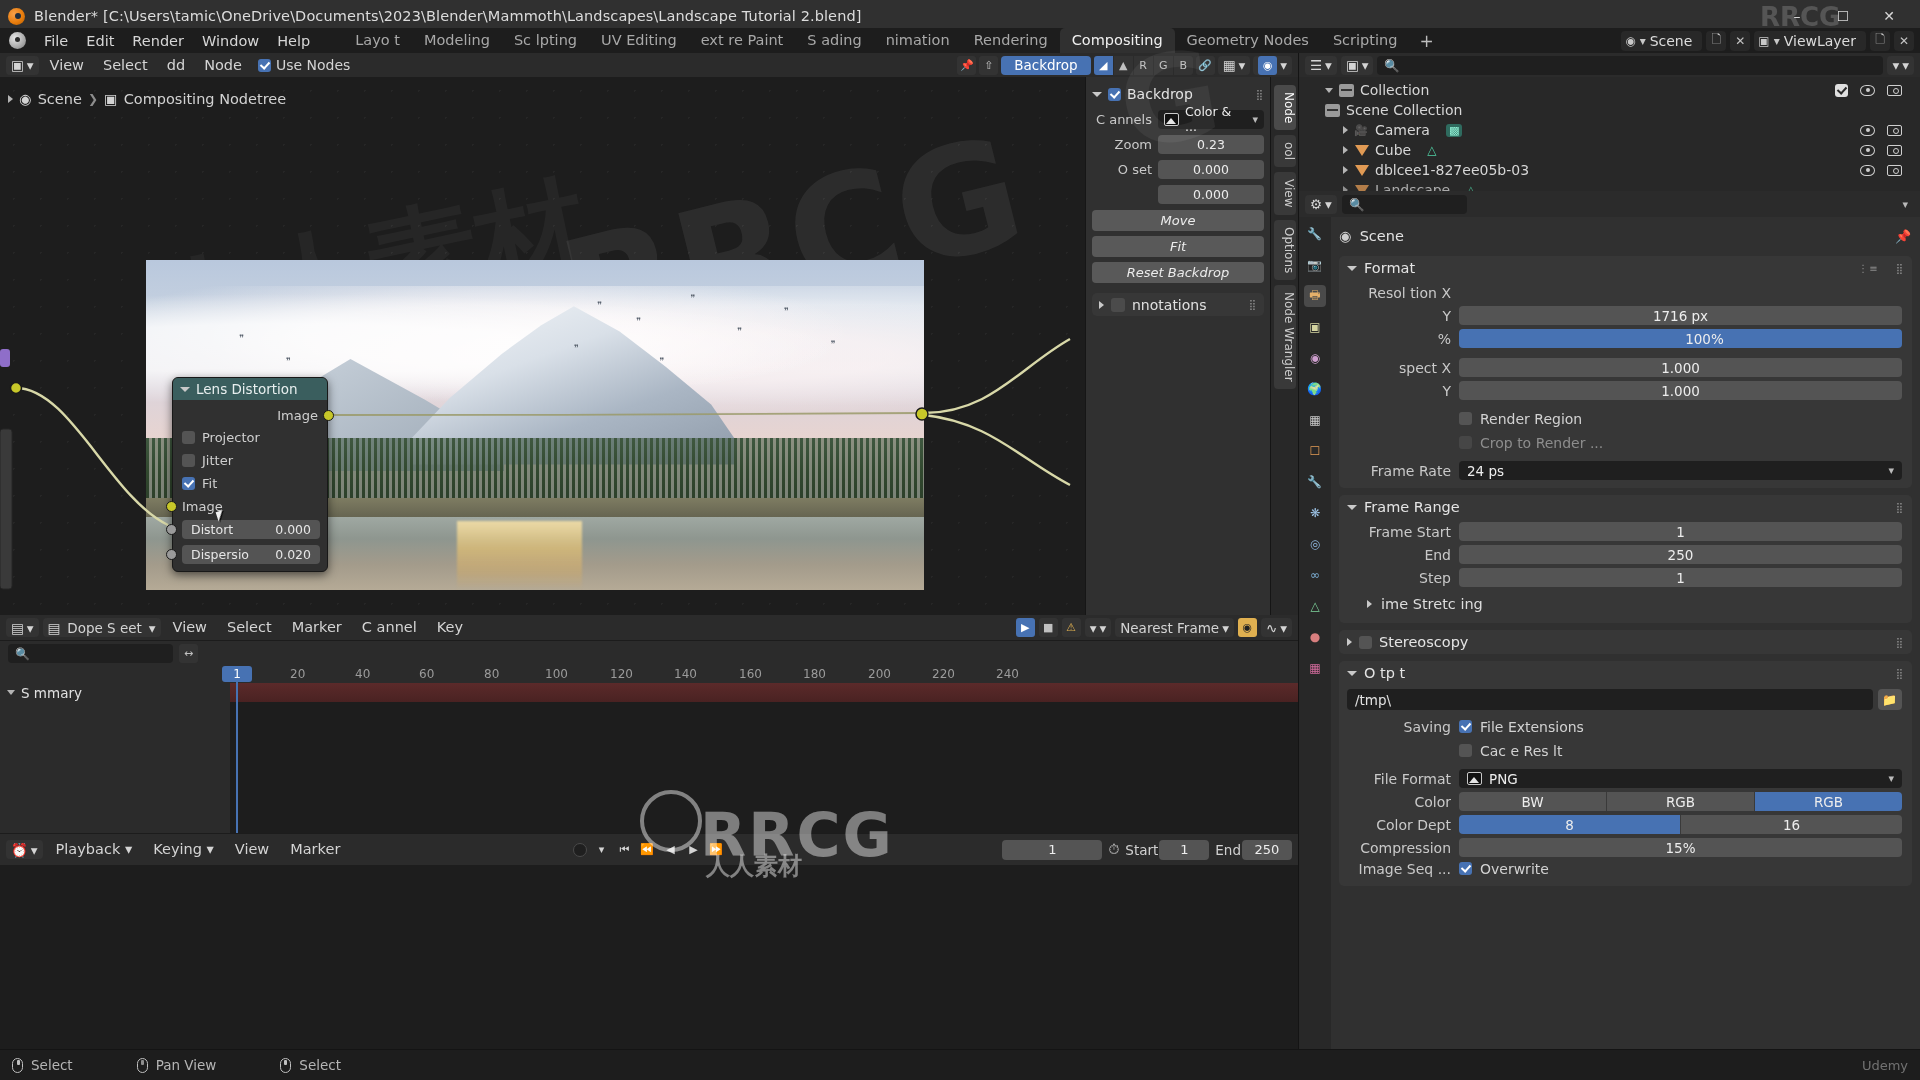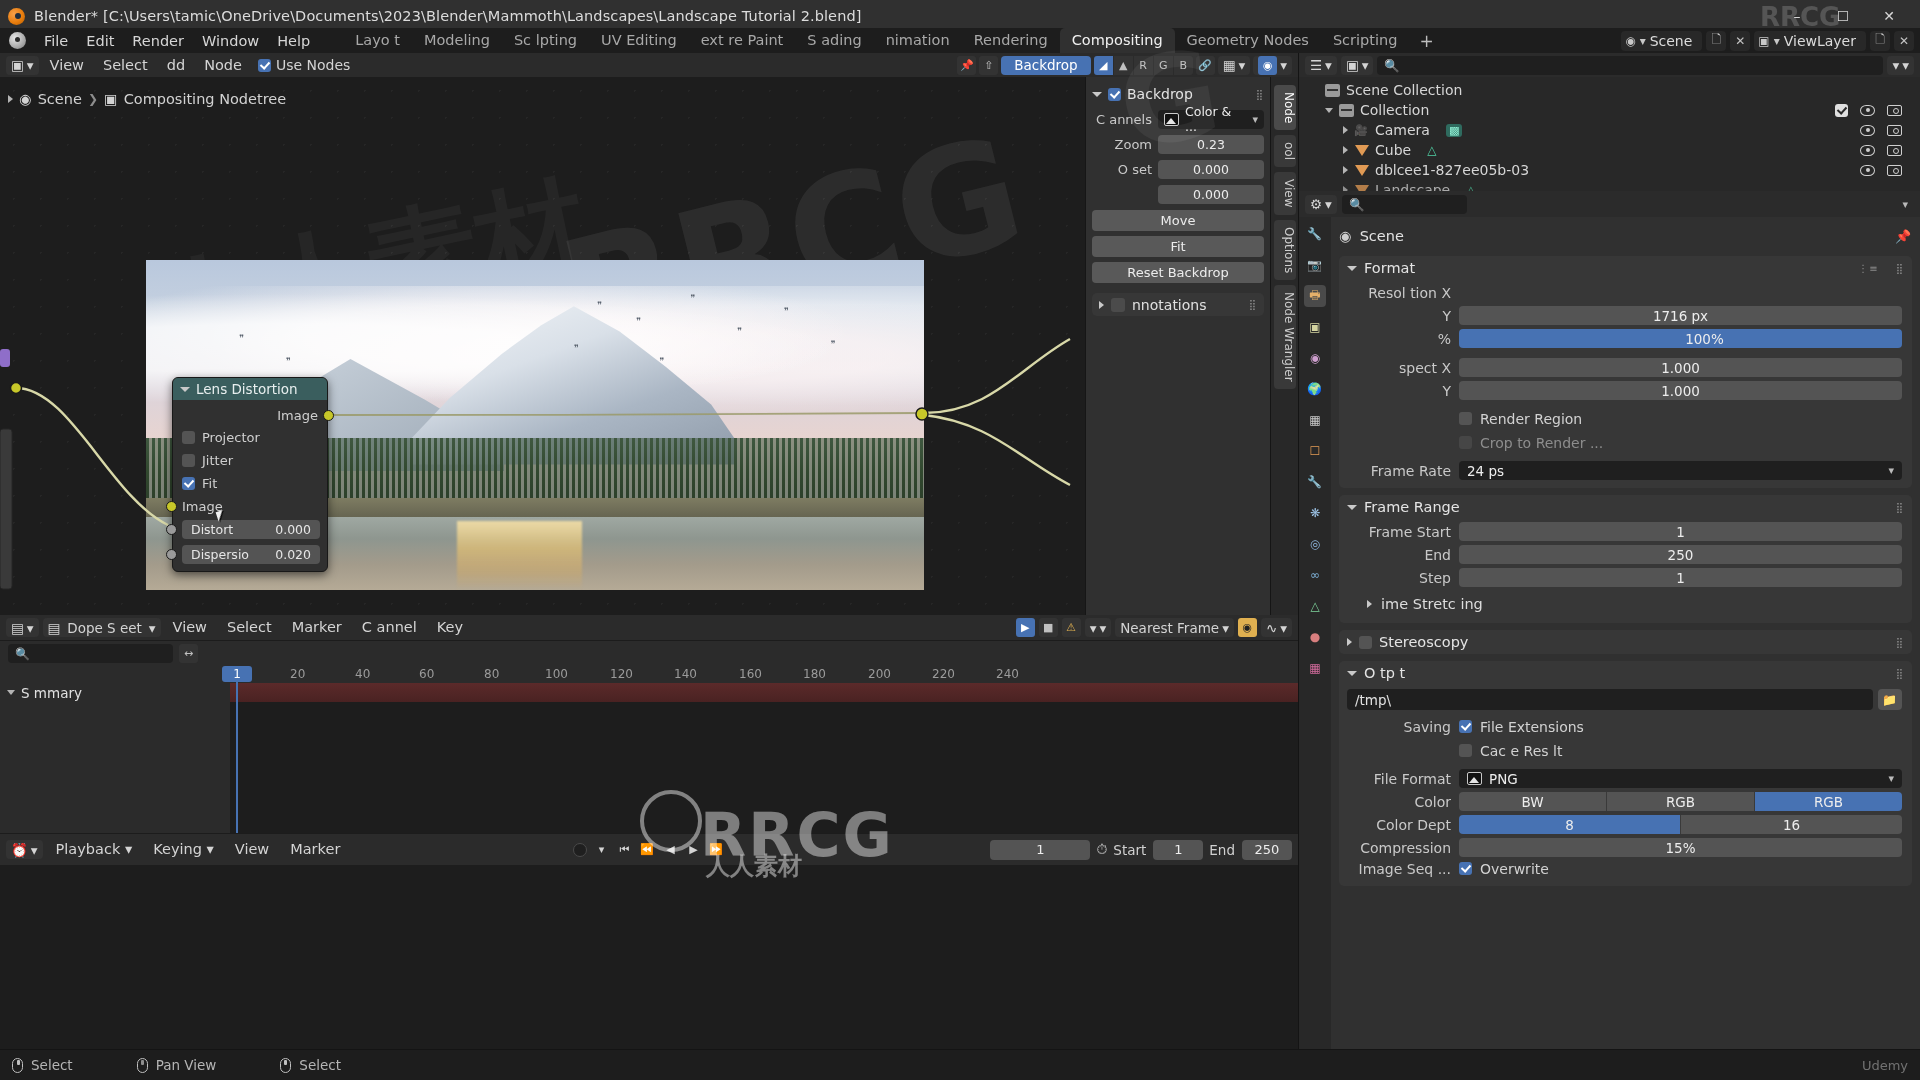--- a/index.html
+++ b/index.html
@@ -141,21 +141,21 @@
      border-top:5px solid #c9c9c9; border-bottom:0;}
   .dots { margin-left:auto; color:#8b8b8b; font-size:10px; letter-spacing:1px;}
   .prow { display:flex;align-items:center;height:22px;margin-top:3px;gap:6px;}
   .plabel { width:60px; text-align:right; font-size:13px; color:#c9c9c9;}
   .pfield { flex:1; height:19px; background:#545454; border-radius:4px; display:flex;
      align-items:center; justify-content:center; font-size:12.5px; color:#ececec;}
   .pfield.dark { background:#1f1f1f; justify-content:flex-start; padding:0 6px; gap:6px;}
   .pfield.dark .cv { margin-left:auto; font-size:11px; color:#bbb;}
   .pbtn { height:21px; background:#595959; border-radius:4px; display:flex;
      align-items:center; justify-content:center; font-size:13px; color:#ececec;
-     margin-top:5px;}
+     margin-top:5px;font-style:italic;}
   .imgicon{width:15px;height:13px;background:#111;border:1px solid #c9c9c9;
      border-radius:2px;position:relative;flex:none;}
   .imgicon::after{content:"";position:absolute;left:1px;bottom:1px;border-left:5px solid transparent;
      border-right:5px solid transparent;border-bottom:6px solid #e6e6e6;}
   .subpanel { margin-top:10px; background:#373737; border-radius:5px; height:23px;
      display:flex;align-items:center;gap:7px;padding:0 7px;font-size:14px;color:#e0e0e0;}
   .tri-r{width:0;height:0;border-left:5px solid #c9c9c9;border-top:4px solid transparent;
      border-bottom:4px solid transparent;}
   .sq-empty{width:14px;height:14px;background:#4b4b4b;border-radius:3px;}
 
@@ -272,21 +272,21 @@
      border-top:1px solid #1c1c1c;}
   .tl-center { position:absolute; left:50%; transform:translateX(-50%);
      display:flex; align-items:center; gap:6px;}
   .tl-right { margin-left:auto; display:flex; align-items:center; gap:6px;}
   .rec { width:14px;height:14px;border-radius:50%;background:#1f1f1f;
      border:1px solid #4a4a4a;}
   .tbtn { width:17px;height:20px;display:flex;align-items:center;justify-content:center;
      color:#d4d4d4;font-size:11px;}
   .numfield { height:20px; background:#545454; border-radius:4px; display:flex;
      align-items:center; justify-content:center; font-size:13px; color:#ededed; padding:0 10px;}
-  .lblnum { display:flex; align-items:center; gap:7px; font-size:13.5px; color:#d0d0d0;}
+  .lblnum { display:flex; align-items:center; gap:1px; font-size:13.5px; color:#d0d0d0;}
   .statusbar { position:absolute; left:0; top:1049px; width:1920px; height:31px;
      background:#1d1d1d; display:flex; align-items:center; gap:8px; padding:0 12px;
      font-size:13.5px; color:#b5b5b5; border-top:1px solid #141414;}
   .mouse-ico{width:11px;height:15px;border:1.5px solid #c0c0c0;border-radius:6px;position:relative;flex:none;}
   .mouse-ico::after{content:"";position:absolute;left:3.5px;top:1.5px;width:3px;height:5px;
      background:#c0c0c0;border-radius:1px;}
   .mouse-ico.right::after{ left:auto; right:3.5px;}
   .mouse-ico.mid::after{ left:3.5px; background:#8e8e8e;}
   .status-gap { width:48px;}
   .status-right{ margin-left:auto; display:flex; align-items:center; gap:10px;}
@@ -541,37 +541,37 @@
         <span>🔍</span>
       </div>
       <div class="dd-btn">
           <span>▾</span>
           <span>▾</span>
         </div>
     </div>
     <div class="ol-rows">
       <div class="ol-row">
         <span class="sp"></span>
-        <span class="ol-ico">
-            <span class="coll-ico"></span>
-          </span>
-        <span>Scene Collection</span>
-      </div>
-      <div class="ol-row">
-        <span class="sp"></span>
         <span class="arrow-d"></span>
         <span class="ol-ico">
             <span class="coll-ico"></span>
           </span>
         <span>Collection</span>
         <span class="ol-right">
           <span class="ck"></span>
           <span class="eye"></span>
           <span class="cam-ico"></span>
         </span>
+      </div>
+      <div class="ol-row">
+        <span class="sp"></span>
+        <span class="ol-ico">
+            <span class="coll-ico"></span>
+          </span>
+        <span>Scene Collection</span>
       </div>
       <div class="ol-row">
         <span class="sp"></span>
           <span class="sp"></span>
         <span class="arrow-r"></span>
         <span class="ol-ico" style="color:#e09a54">🎥</span>
         <span>Camera</span>
         <span style="margin-left:10px;background:#2f6b5f;border-radius:3px;padding:0 3px;color:#8ff0d4;font-size:11px;">▩</span>
         <span class="ol-right">
           <span class="eye"></span>

